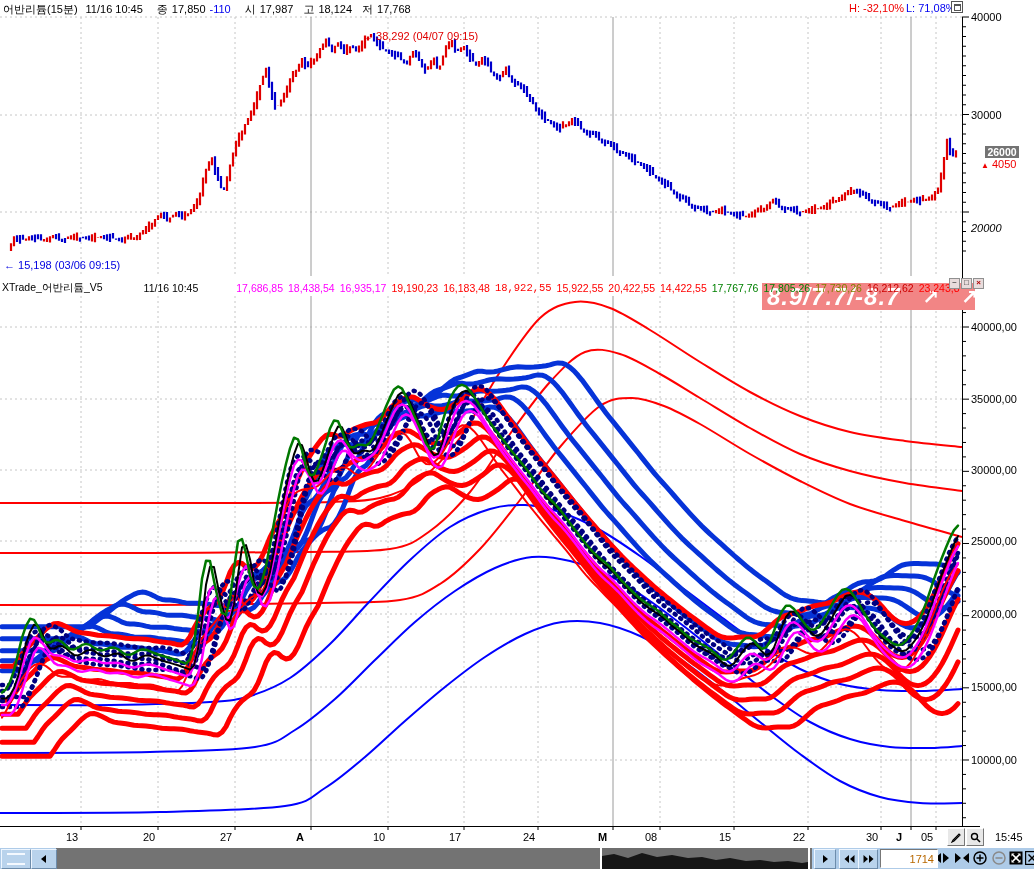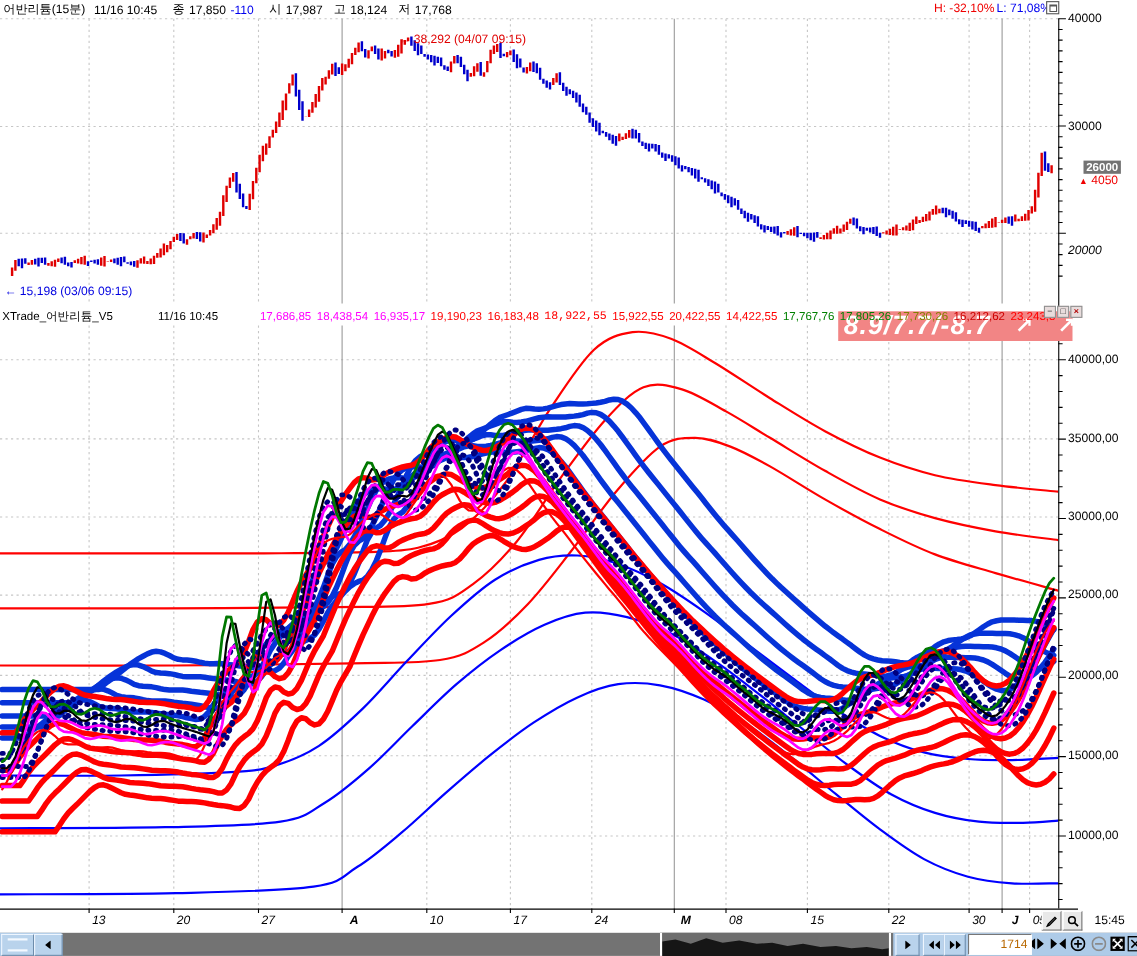--- a/index.html
+++ b/index.html
@@ -1,21 +1,21 @@
 <!DOCTYPE html>
 <html><head>
 <meta charset="utf-8">
 <style>
   html,body{margin:0;padding:0;background:#fff;}
   .screen{position:relative;width:1034px;height:869px;background:#ffffff;overflow:hidden;
           font-family:"Liberation Sans","DejaVu Sans",sans-serif;font-size:11px;color:#000;}
   #gfx{position:absolute;left:0;top:0;z-index:1;}
   .txt{position:absolute;white-space:nowrap;z-index:3;}
   
-  .hdr{position:absolute;left:3px;top:2px;height:14px;display:flex;align-items:flex-end;z-index:3;white-space:nowrap;}
+  .hdr{position:absolute;left:3px;top:2px;height:14px;display:flex;align-items:center;z-index:3;white-space:nowrap;}
   .hdr span{display:inline-block;}
   .m8{margin-left:8px;} .m4{margin-left:4px;} .m14{margin-left:14px;} .m10{margin-left:10px;}
   .blue{color:#0000ee;}
   .hl-h{position:absolute;left:849px;top:2px;color:#f00000;z-index:3;}
   .hl-l{position:absolute;left:906px;top:2px;color:#0000f0;z-index:3;}
   .restore{position:absolute;left:951px;top:1px;width:10px;height:10px;border:1px solid #555;background:#fff;z-index:4;}
   .restore i{display:block;margin:2px auto 0;width:5px;height:4px;border:1px solid #555;border-top-width:2px;}
   
   .anno-high{color:#e00000;}
   .anno-low{color:#0000e0;}
@@ -34,21 +34,21 @@
   .mdi b{width:9px;height:9px;background:#e8dcdc;border:1px solid #909090;font-weight:normal;
          font-size:8px;line-height:8px;text-align:center;color:#222;display:block;}
   .mdi b.x{color:#b00000;font-weight:bold;}
   
   .ovl{position:absolute;left:762px;top:283px;width:213px;height:27px;background:#f28585;z-index:2;
        display:flex;align-items:center;color:#fff;}
   .ovl .big{font-size:24px;font-weight:bold;font-style:italic;letter-spacing:1px;margin-left:5px;}
   .ovl .ar{font-size:20px;font-weight:bold;margin-left:22px;}
   
   .ylab{position:absolute;left:971px;z-index:3;}
-  .xlab{position:absolute;top:831px;width:30px;margin-left:-15px;text-align:right;z-index:3;font-style:italic;}
+  .xlab{position:absolute;top:831px;width:30px;margin-left:-15px;text-align:left;z-index:3;}
   .xlab.b{font-weight:bold;}
   .endtime{position:absolute;left:995px;top:831px;z-index:3;}
   .tool-btn{position:absolute;top:828px;width:16px;height:16px;background:#e8e8e8;border:1px solid;
             border-color:#fff #777 #777 #fff;z-index:4;display:flex;align-items:center;justify-content:center;}
   
   .bbar{position:absolute;left:0;top:848px;width:1034px;height:21px;background:#737373;z-index:4;}
   .bbar .bluepane{position:absolute;top:0;height:21px;background:#aecbe8;}
   .sbtn{position:absolute;top:1px;height:18px;background:#b9d3ec;border:1px solid;border-color:#eef6ff #6d8cab #6d8cab #eef6ff;
         display:flex;align-items:center;justify-content:center;}
   .menu-lines{width:18px;height:8px;border-top:2px solid #f4f9ff;border-bottom:2px solid #f4f9ff;}

